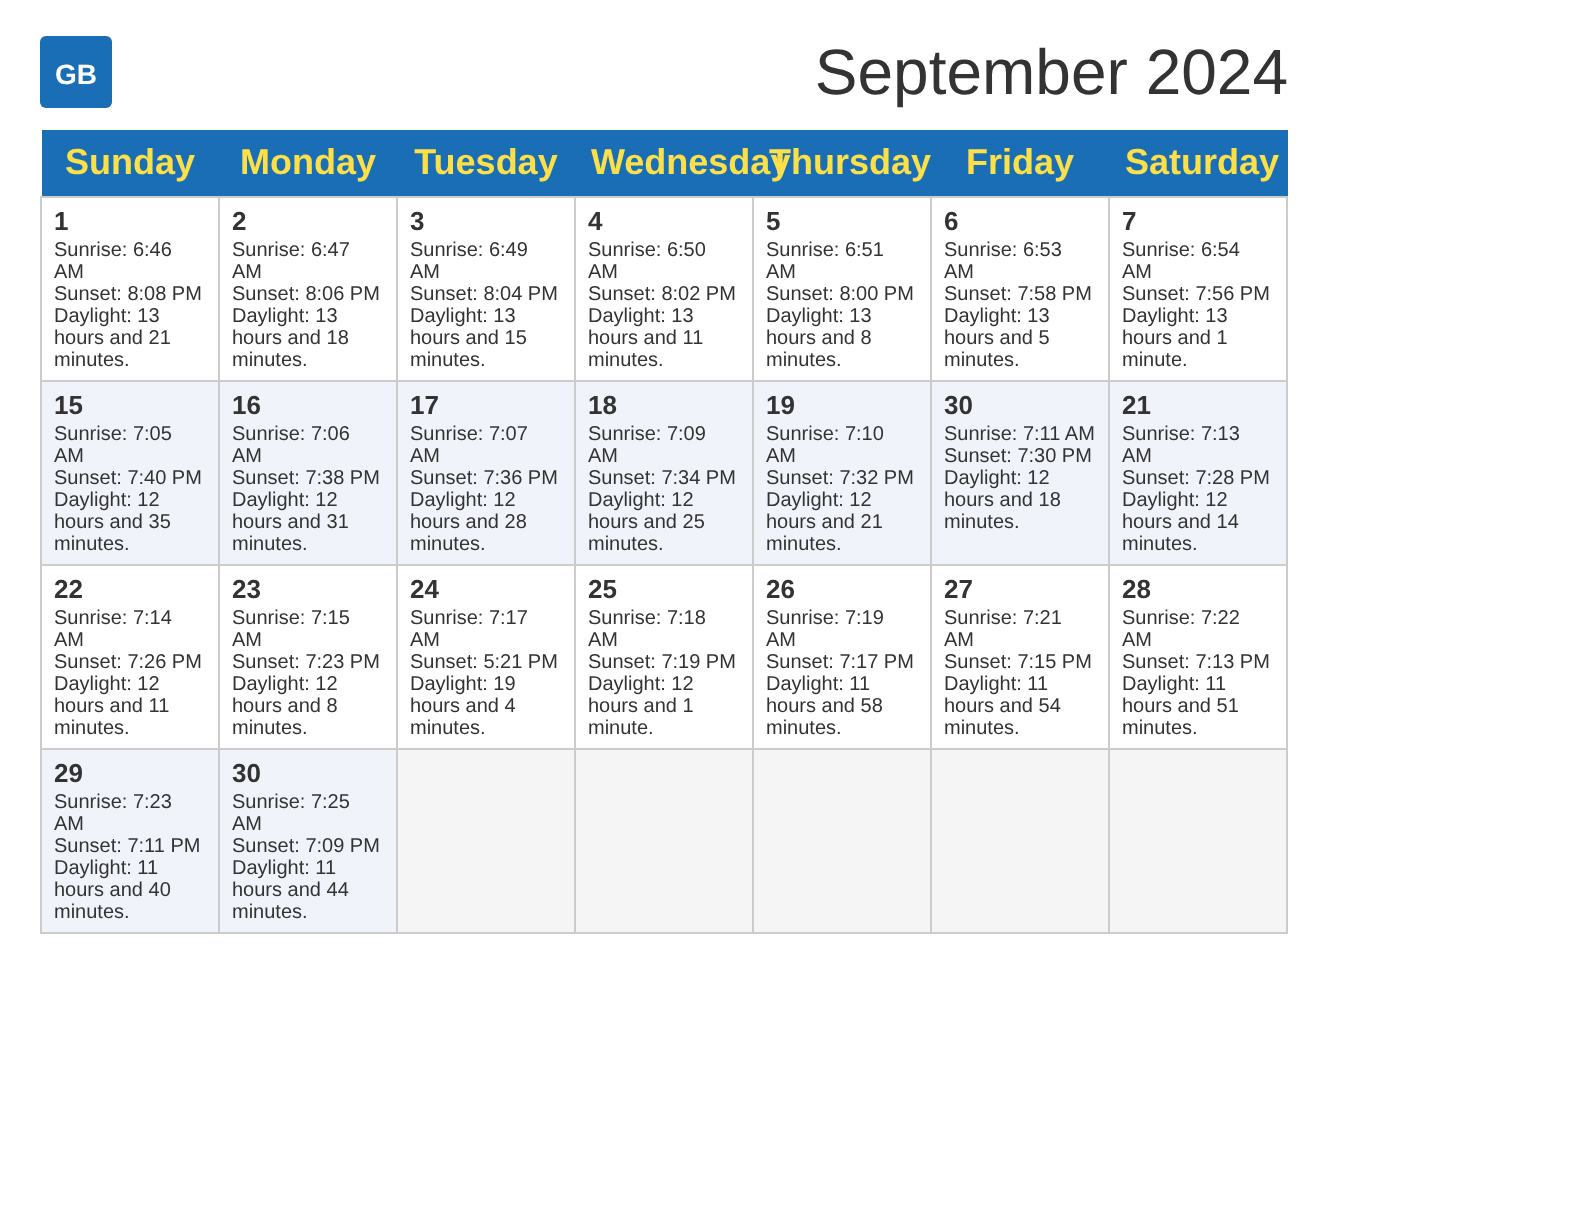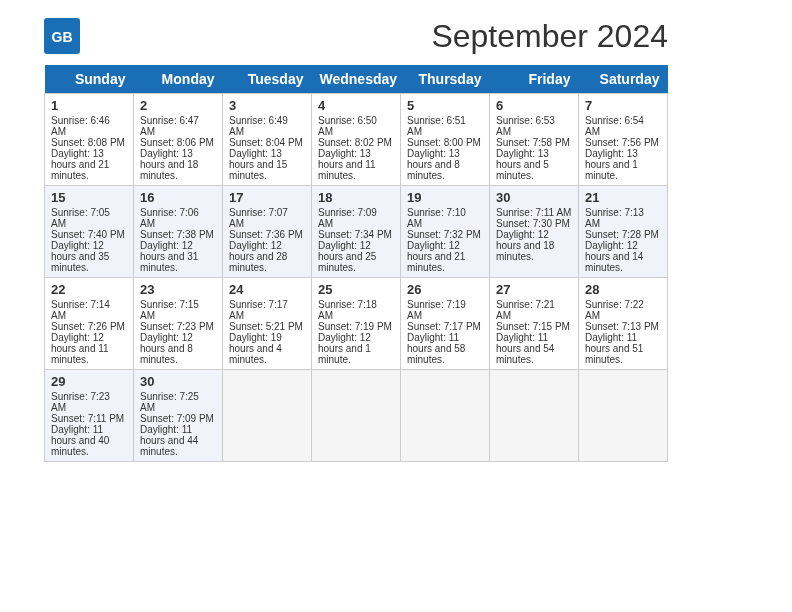--- a/index.html
+++ b/index.html
@@ -6,21 +6,20 @@
     body {
       font-family: Arial, sans-serif;
       background: #fff;
       width: 792px;
       height: 612px;
       overflow: hidden;
     }
     .page {
       width: 652px;
       padding: 18px 8px 10px 20px;
-      margin-left: 24px;
     }
     .header-area {
       display: flex;
       justify-content: space-between;
       align-items: flex-start;
       margin-bottom: 10px;
     }
     .logo {
       display: flex;
       align-items: center;
@@ -43,24 +42,24 @@
       font-size: 15px;
       color: #555;
     }
     table {
       width: 100%;
       border-collapse: collapse;
       table-layout: fixed;
     }
     th {
       background-color: #1a6eb5;
-      color: #ffffff;
-      text-align: right;
+      color: #fde047;
+      text-align: center;
       padding: 6px 8px;
-      font-size: 14px;
+      font-size: 18px;
       font-weight: bold;
     }
     td {
       border: 1px solid #ccc;
       vertical-align: top;
       padding: 4px 6px;
       font-size: 10px;
       color: #333;
       height: 80px;
     }

